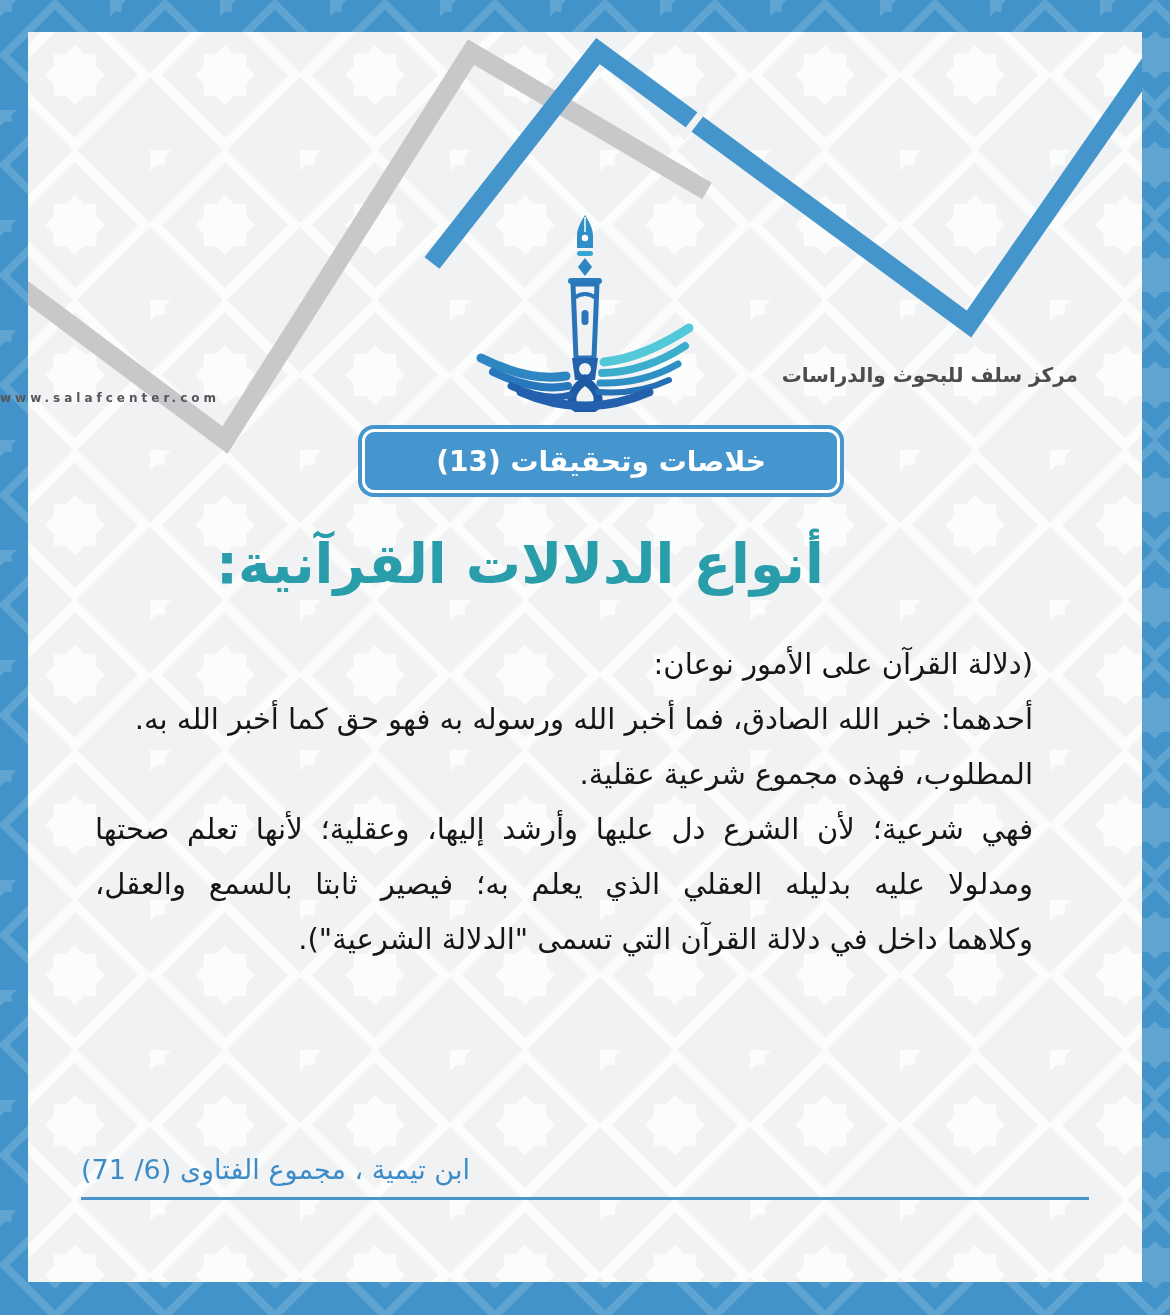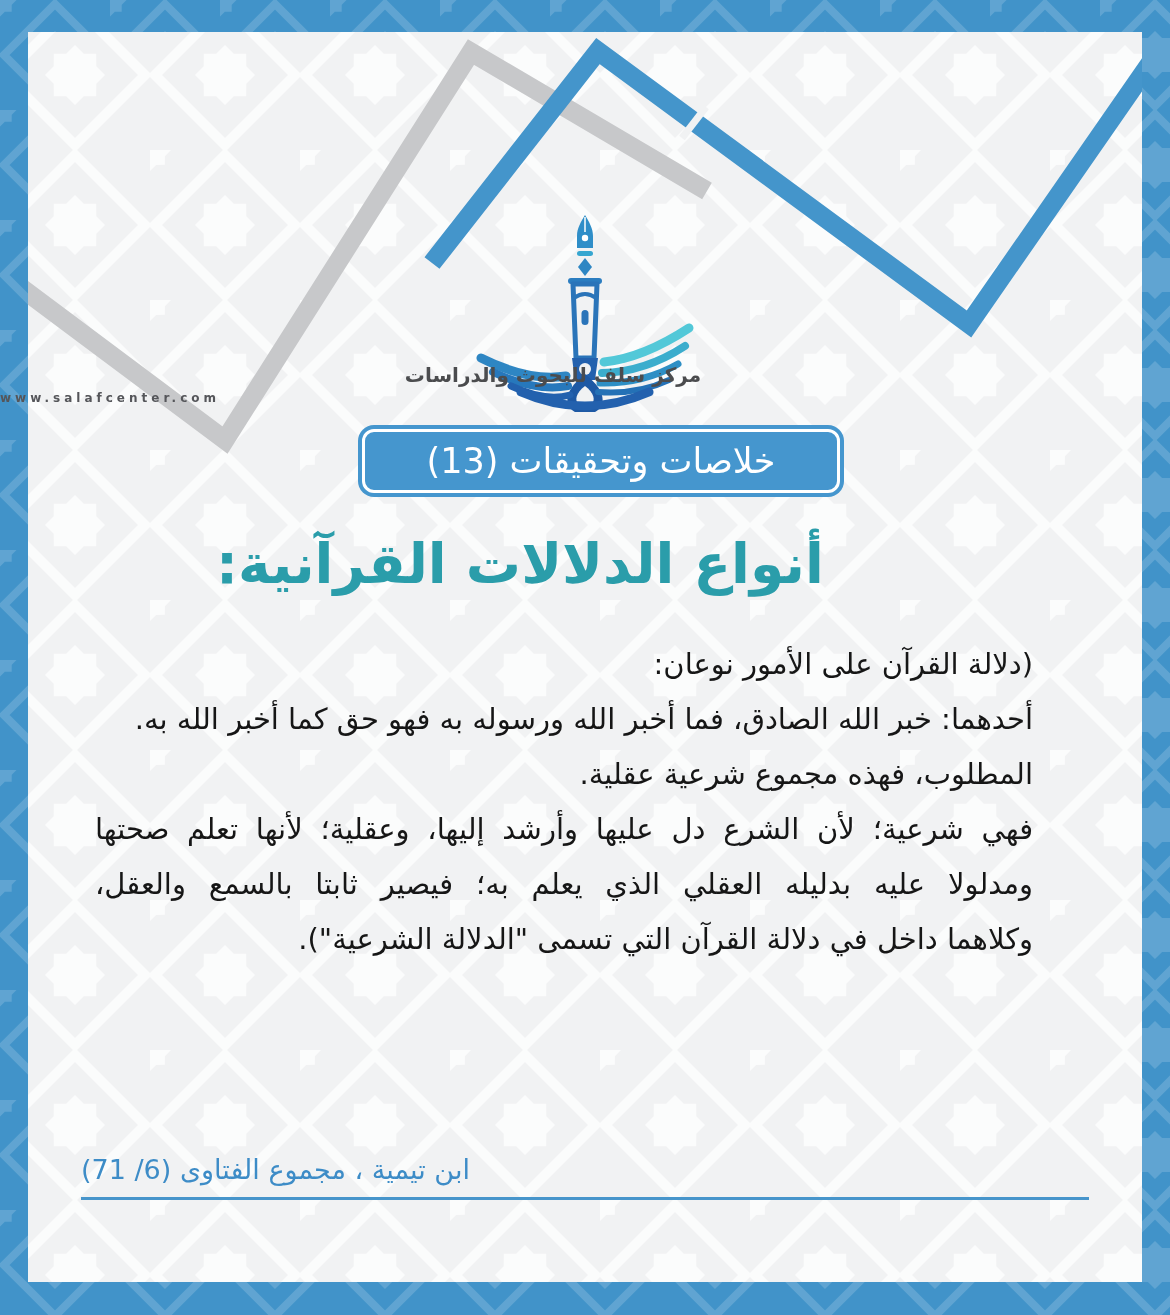--- a/index.html
+++ b/index.html
@@ -4,36 +4,36 @@
 <style>
   html,body{margin:0;padding:0}
   body{
     width:1170px;height:1315px;position:relative;overflow:hidden;
     background:#4193c9;
     font-family:"DejaVu Sans",sans-serif;
   }
   .bg{position:absolute;left:0;top:0}
   .logo-svg{position:absolute;left:465px;top:212px}
   .org-name{
-    position:absolute;left:14px;top:363px;width:1078px;text-align:center;
+    position:absolute;left:0;top:363px;width:1078px;text-align:right;
     font-size:20px;font-weight:bold;color:#4b4c4e;direction:rtl;
   }
   .org-url{
     position:absolute;left:0;top:391px;width:1170px;
     font-size:12px;font-weight:bold;letter-spacing:4px;color:#55565a;
   }
   .banner{
     position:absolute;left:358px;top:425px;width:486px;height:72px;
     background:#4596ce;border-radius:16px;padding:4px;box-sizing:border-box;
   }
   .banner-inner{
     width:100%;height:100%;box-sizing:border-box;border:3px solid #ffffff;
     border-radius:12px;display:flex;align-items:center;justify-content:center;direction:rtl;
   }
-  .banner-text{font-size:35px;color:#ffffff;font-weight:normal;white-space:nowrap}
+  .banner-text{font-size:28px;color:#ffffff;font-weight:bold;white-space:nowrap}
   .page-title{
     position:absolute;left:0;top:532px;width:1040px;text-align:center;direction:rtl;
     font-size:55px;font-weight:bold;color:#2a9daa;
   }
   .body-text{
     position:absolute;left:95px;top:637px;width:938px;direction:rtl;
     font-size:29px;line-height:55px;color:#161616;
   }
   .line{text-align:right}
   .line.j{text-align:justify;text-align-last:justify}

